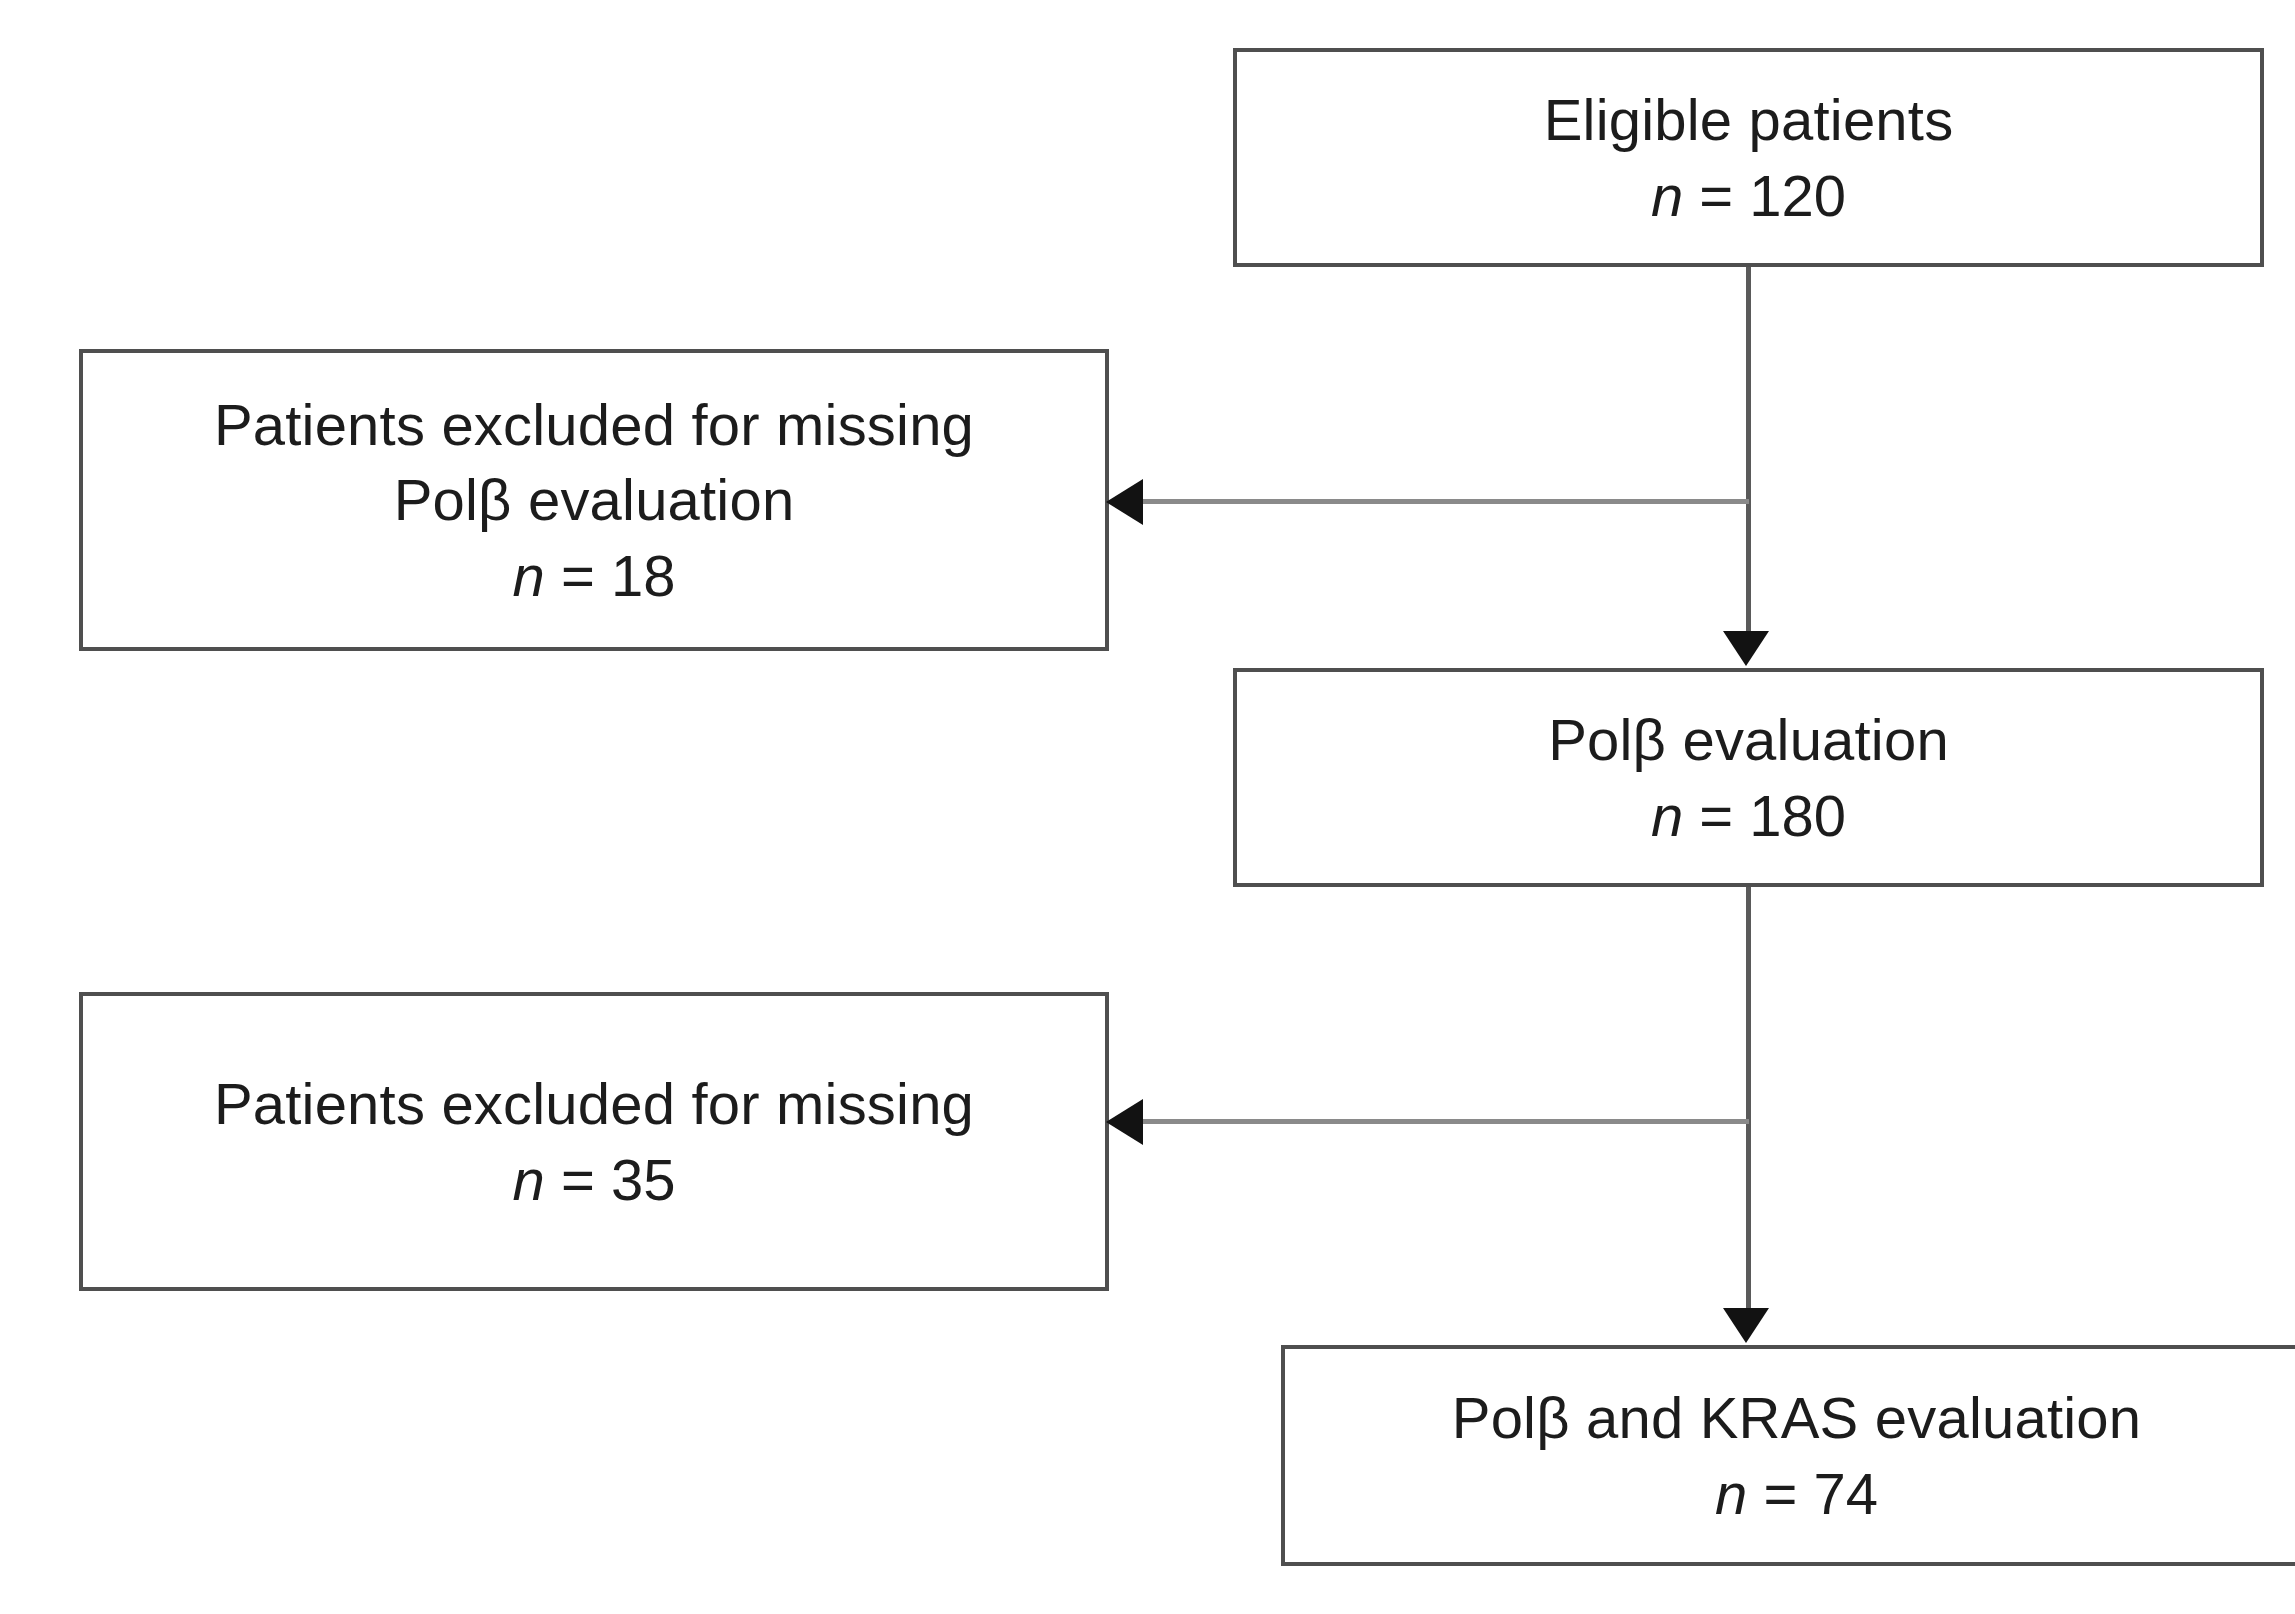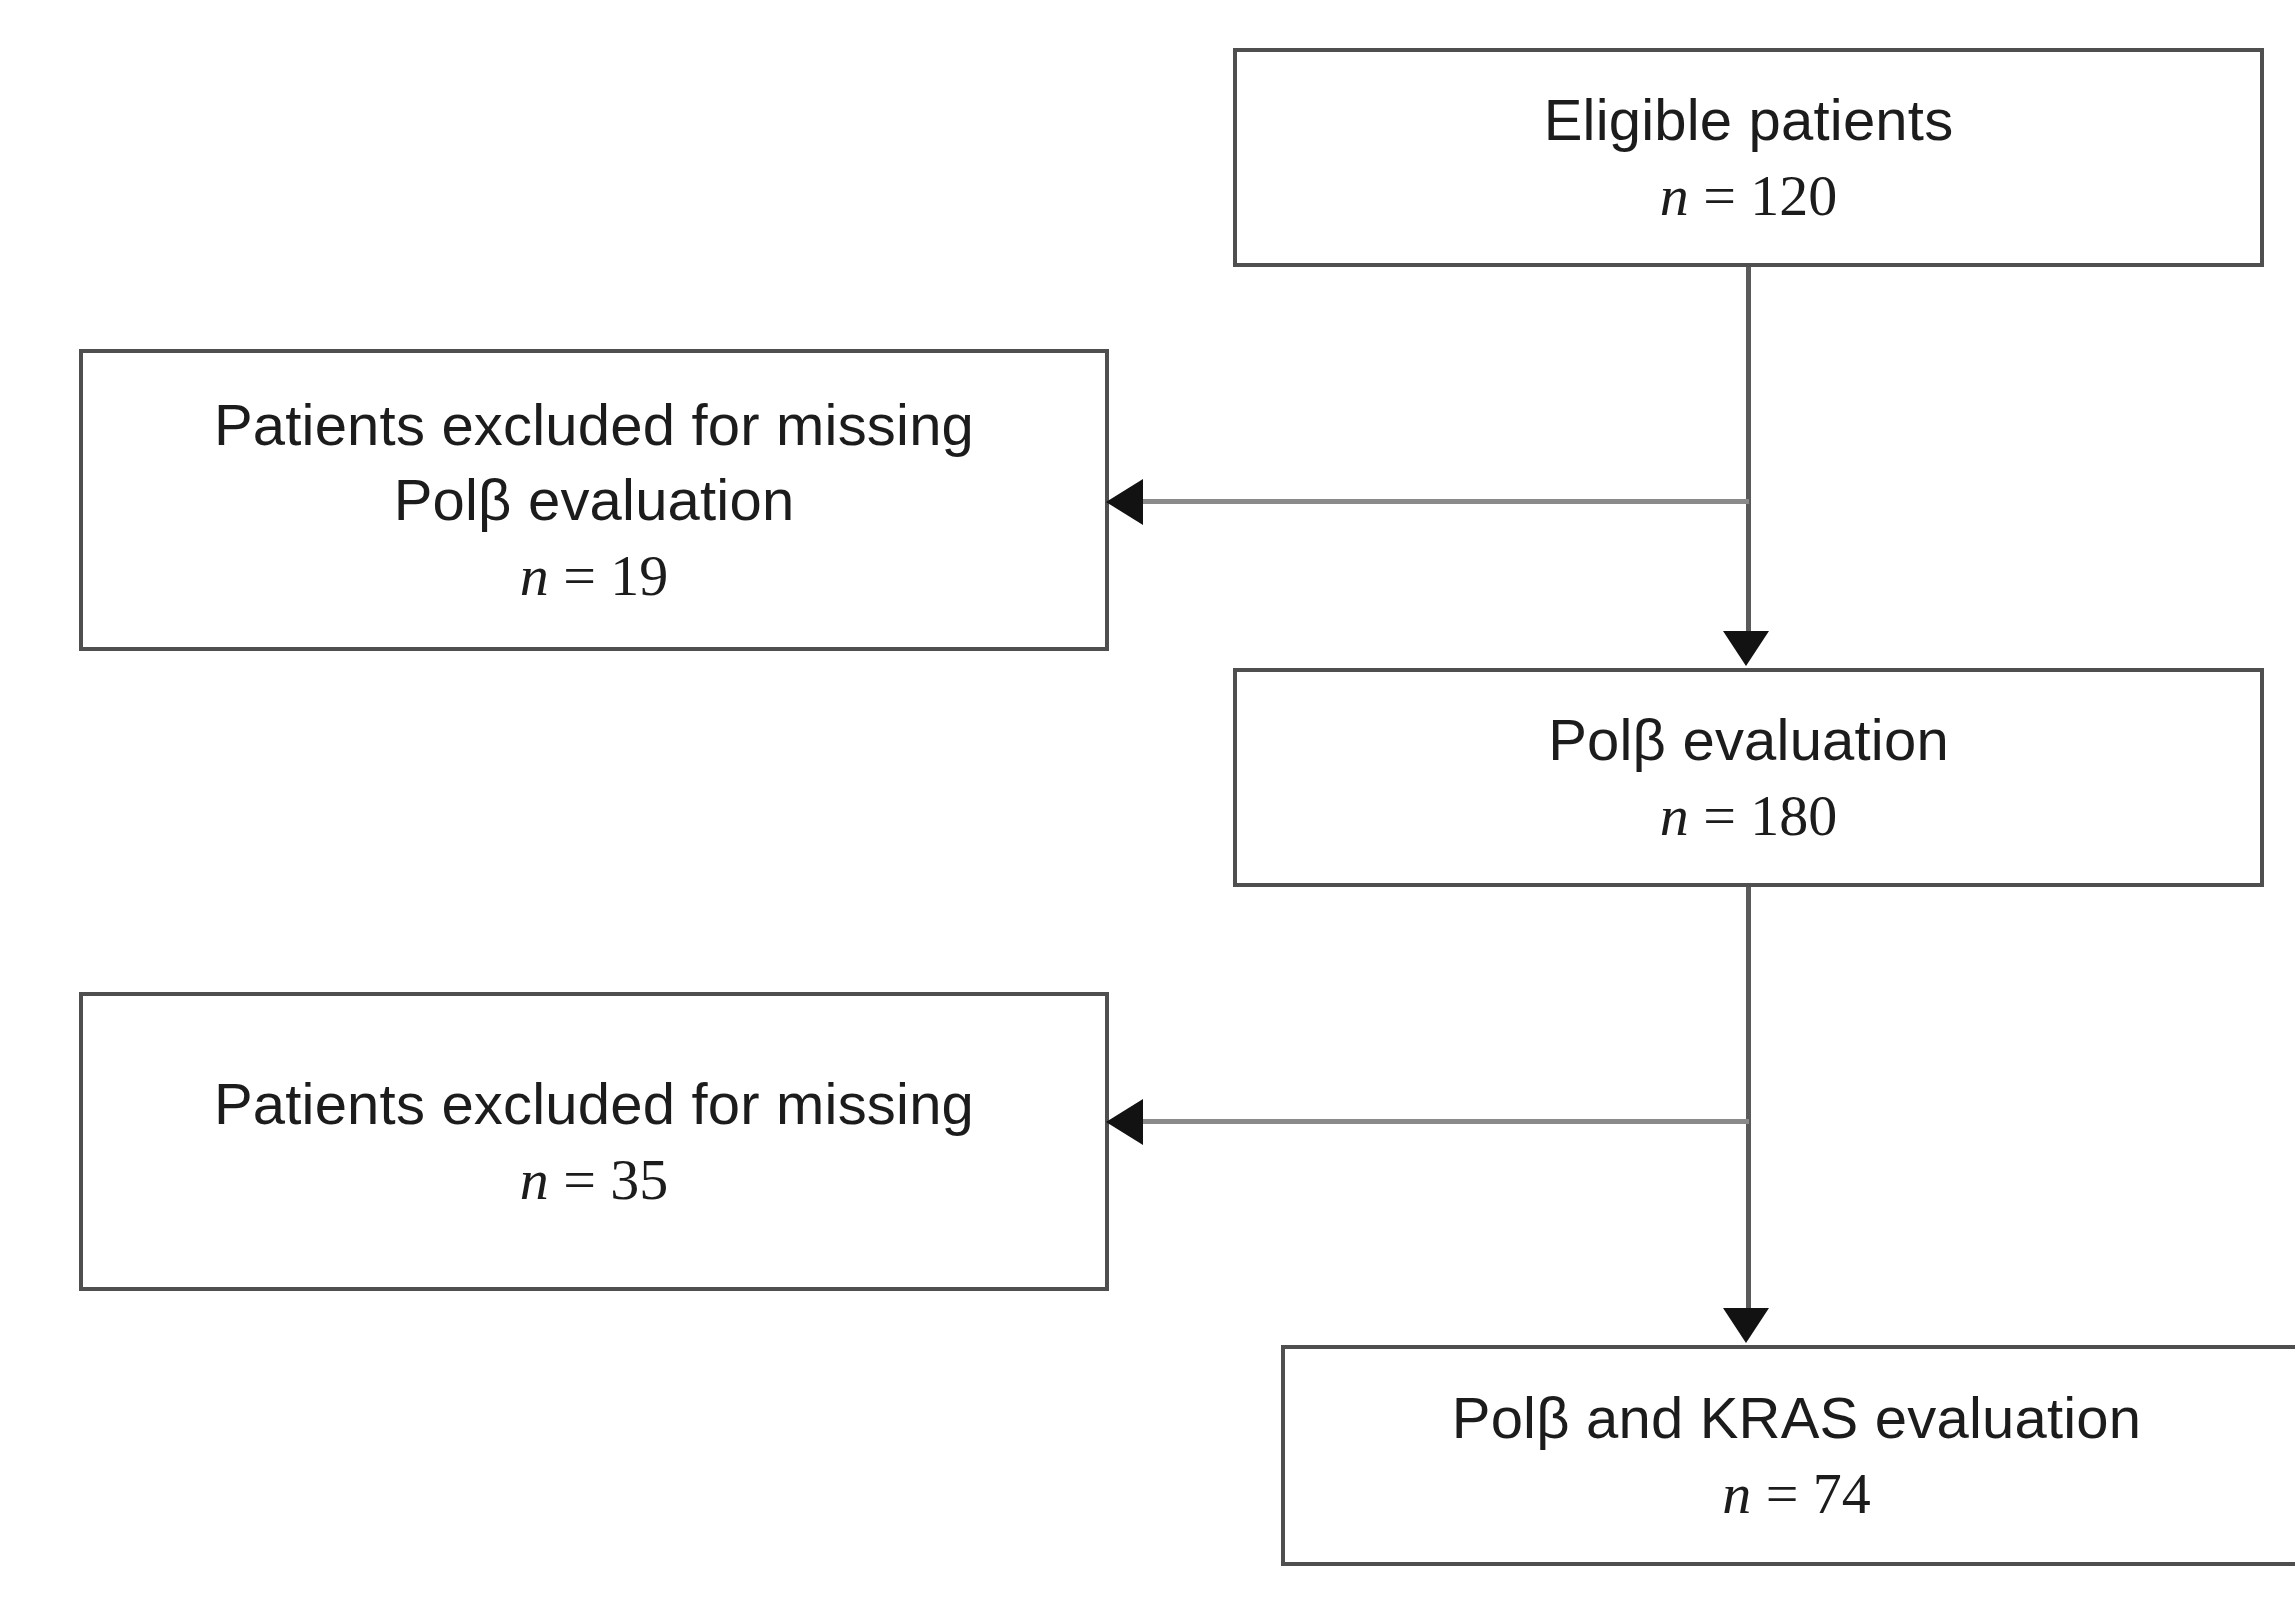--- a/index.html
+++ b/index.html
@@ -36,21 +36,20 @@
     line-height: 1.30;
     letter-spacing: 0.2px;
     white-space: nowrap;
   }
   .node-count {
     display: block;
     color: #1c1c1c;
     font-size: 58px;
     line-height: 1.30;
     white-space: nowrap;
-    font-family: Liberation Serif, serif;
   }
   .node-count .n-italic {
     font-style: italic;
   }
 
   
   #node-eligible      { left: 1233px; top: 48px;   width: 1031px; height: 219px; }
   #node-excl-polb     { left: 79px;   top: 349px;  width: 1030px; height: 302px; }
   #node-polb-eval     { left: 1233px; top: 668px;  width: 1031px; height: 219px; }
   #node-excl-kras     { left: 79px;   top: 992px; width: 1030px; height: 299px; }
@@ -100,21 +99,21 @@
 <div id="canvas">
 
   <div class="node" id="node-eligible">
     <span class="node-line">Eligible patients</span>
     <span class="node-count"><em class="n-italic">n</em><span> = </span><span>120</span></span>
   </div>
 
   <div class="node" id="node-excl-polb">
     <span class="node-line">Patients excluded for missing</span>
     <span class="node-line">Polβ evaluation</span>
-    <span class="node-count"><em class="n-italic">n</em><span> = </span><span>19</span></span>
+    <span class="node-count"><em class="n-italic">n</em><span> = </span><span>18</span></span>
   </div>
 
   <div class="node" id="node-polb-eval">
     <span class="node-line">Polβ evaluation</span>
     <span class="node-count"><em class="n-italic">n</em><span> = </span><span>180</span></span>
   </div>
 
   <div class="node" id="node-excl-kras">
     <span class="node-line">Patients excluded for missing</span>
     <span class="node-count"><em class="n-italic">n</em><span> = </span><span>35</span></span>

